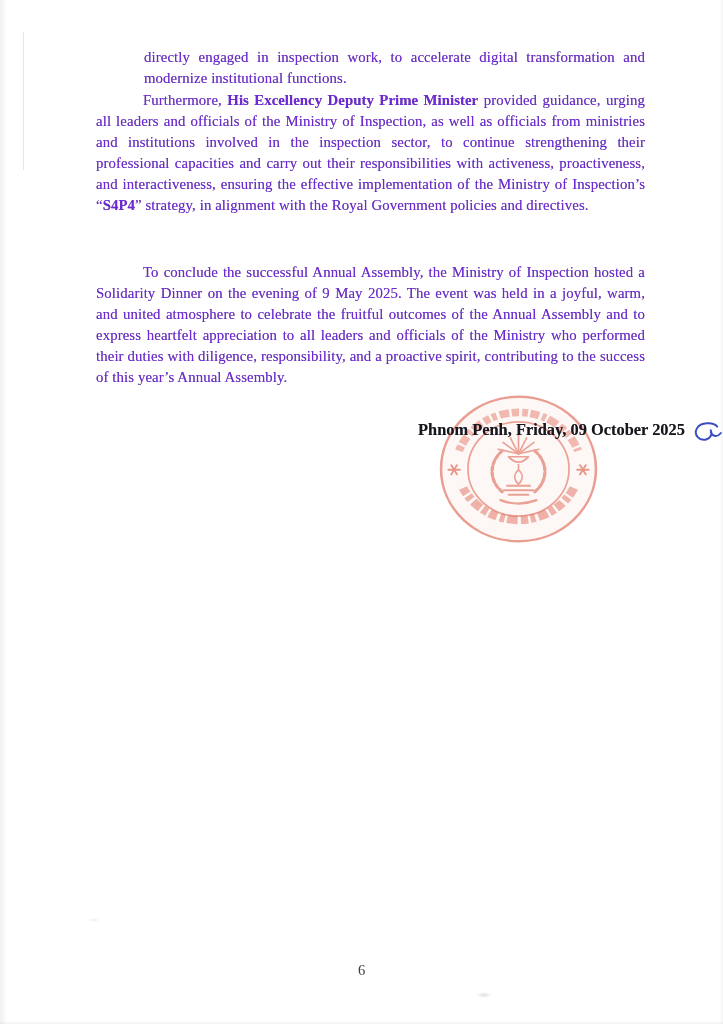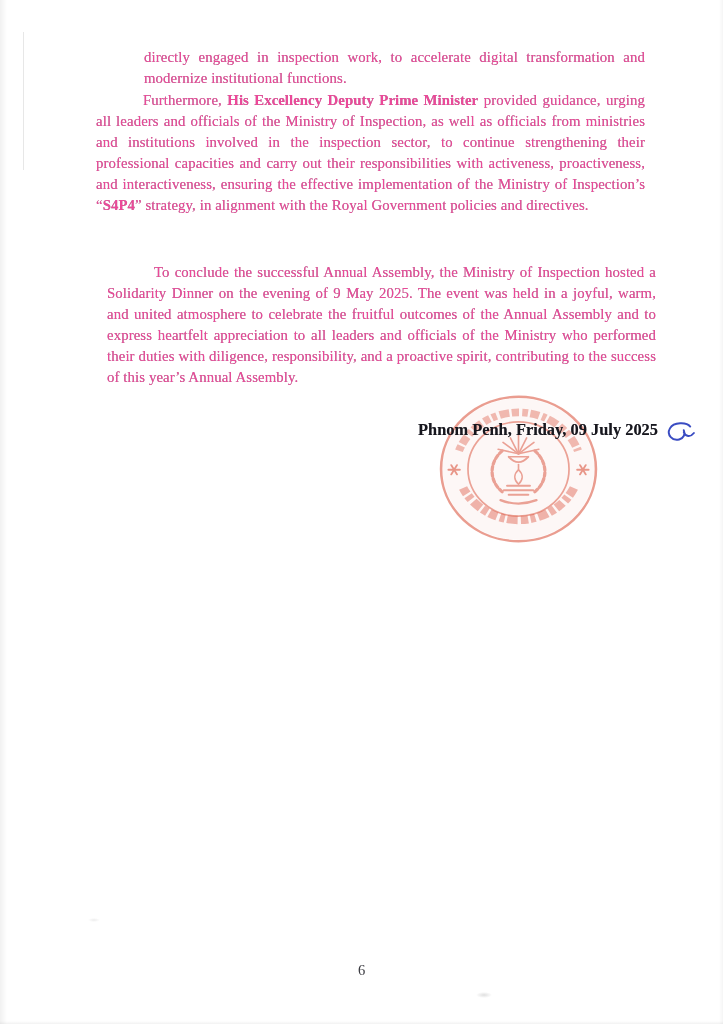--- a/index.html
+++ b/index.html
@@ -43,28 +43,28 @@
     position: absolute; left: 88px; top: 918px; width: 12px; height: 4px;
     background: radial-gradient(ellipse at center, rgba(150,150,150,0.18), rgba(150,150,150,0) 70%);
   }
 
   .para {
     position: absolute;
     margin: 0;
     text-align: justify;
     font-size: 14.8px;
     line-height: 21.1px;
-    color: #ec4899;
+    color: #6d28d9;
     letter-spacing: 0.1px;
     text-shadow: 0 0 0.5px rgba(40,40,46,0.5);
   }
   .para b { letter-spacing: 0.05px; }
   #para-continuation { left: 144px; top: 47px; width: 501px; }
   #para-furthermore  { left: 96px;  top: 90px; width: 549px; text-indent: 47px; }
-  #para-conclusion   { left: 96px;  top: 262px; width: 549px; text-indent: 47px; margin-left: 11px; }
+  #para-conclusion   { left: 96px;  top: 262px; width: 549px; text-indent: 47px; }
 
   .stamp {
     position: absolute;
     left: 437px; top: 393px;
     width: 163px; height: 152px;
     z-index: 1;
   }
   .dateline {
     position: absolute;
     left: 418px; top: 420px;
@@ -146,21 +146,21 @@
         <path d="M100,101 C94,107 94,114 100,120 C106,114 106,107 100,101"></path>
         <path d="M86,122 H114" stroke-width="2.6"></path>
         <path d="M82,128 H118" stroke-width="2.6"></path>
         <path d="M88,134 H112" stroke-width="2.6"></path>
         <path d="M78,141 Q100,150 122,141" stroke-width="3"></path>
       </g>
     </g>
   </svg>
 
   <div class="dateline">
-    <span>Phnom Penh, Friday, 09 July 2025</span>
+    <span>Phnom Penh, Friday, 09 October 2025</span>
     <svg class="initials" viewBox="0 0 36 26" width="34" height="24" aria-hidden="true">
       <path d="M28,6 C24,1 10,1 6,8 C2,15 9,22 16,20 C21,18.6 23,14 21,10 M21,12 C23,17 28,18 32,13" fill="none" stroke="#3a4cc2" stroke-width="2.1" stroke-linecap="round"></path>
     </svg>
   </div>
 
   <div class="pagenum">6</div>
 
 </div>
 
 </body></html>

